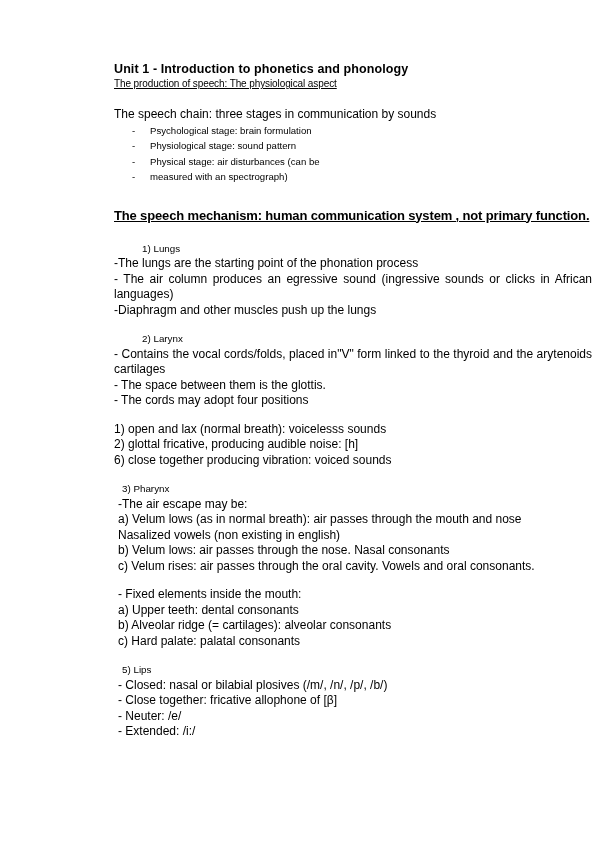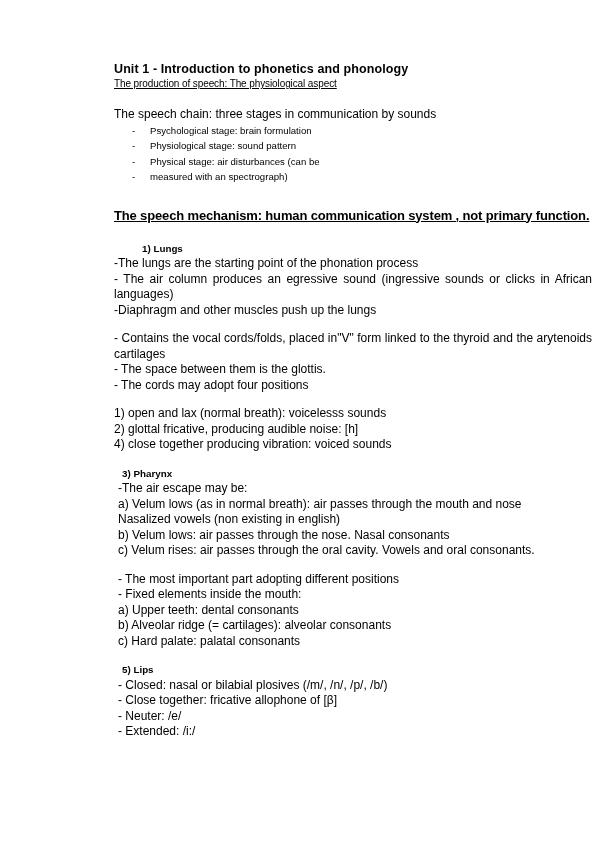--- a/index.html
+++ b/index.html
@@ -61,21 +61,21 @@
   }
   .mech-heading {
     font-size: 13px;
     font-weight: bold;
     text-decoration: underline;
     margin: 0;
     letter-spacing: -0.15px;
   }
   .num-heading {
     font-size: 9.8px;
-    font-weight: bold;
+    font-weight: normal;
     margin: 0;
     line-height: 15.5px;
   }
   .num-heading.indent-1 { padding-left: 28px; }
   .num-heading.indent-2 { padding-left: 8px; }
   .justify {
     text-align: justify;
     text-justify: inter-word;
   }
   .indent-body { padding-left: 4px; }
@@ -108,45 +108,45 @@
   <div class="spacer-lg"></div>
 
   <div class="num-heading indent-1">1)  Lungs</div>
 
   <p class="body-line">-The lungs are the starting point of the phonation process</p>
   <p class="body-line justify">- The  air  column  produces  an  egressive  sound  (ingressive  sounds  or  clicks  in  African languages)</p>
   <p class="body-line">-Diaphragm and other muscles push up  the lungs</p>
 
   <div class="spacer-md"></div>
 
+  <div class="num-heading indent-1">2)  Larynx</div>
 
   <p class="body-line justify">- Contains the  vocal  cords/folds, placed in"V"  form linked to the thyroid and the arytenoids cartilages</p>
   <p class="body-line">- The space between them is the glottis.</p>
   <p class="body-line">- The cords may adopt four positions</p>
 
   <div class="spacer-md"></div>
 
   <p class="body-line">1) open and lax (normal breath): voicelesss sounds</p>
   <p class="body-line">2) glottal fricative, producing audible noise: [h]</p>
-  <p class="body-line">4) close together producing vibration: voiced sounds</p>
+  <p class="body-line">6) close together producing vibration: voiced sounds</p>
 
   <div class="spacer-md"></div>
 
   <div class="num-heading indent-2">3) Pharynx</div>
 
   <p class="body-line indent-body">-The air escape may be:</p>
   <p class="body-line indent-body"> a) Velum lows (as in normal breath): air passes through the mouth and nose</p>
   <p class="body-line indent-body"> Nasalized vowels (non existing in english)</p>
   <p class="body-line indent-body"> b) Velum lows: air passes through the nose. Nasal consonants</p>
   <p class="body-line indent-body"> c) Velum rises: air passes through the oral cavity. Vowels and oral consonants.</p>
 
   <div class="spacer-md"></div>
 
 
-  <p class="body-line indent-body">- The most important part adopting different positions</p>
   <p class="body-line indent-body">- Fixed elements inside the mouth:</p>
   <p class="body-line indent-body">a) Upper teeth: dental consonants</p>
   <p class="body-line indent-body">b) Alveolar ridge (= cartilages): alveolar consonants</p>
   <p class="body-line indent-body"> c) Hard palate: palatal consonants</p>
 
   <div class="spacer-md"></div>
 
   <div class="num-heading indent-2">5) Lips</div>
 
   <p class="body-line indent-body">- Closed: nasal or bilabial plosives (/m/, /n/, /p/, /b/)</p>

